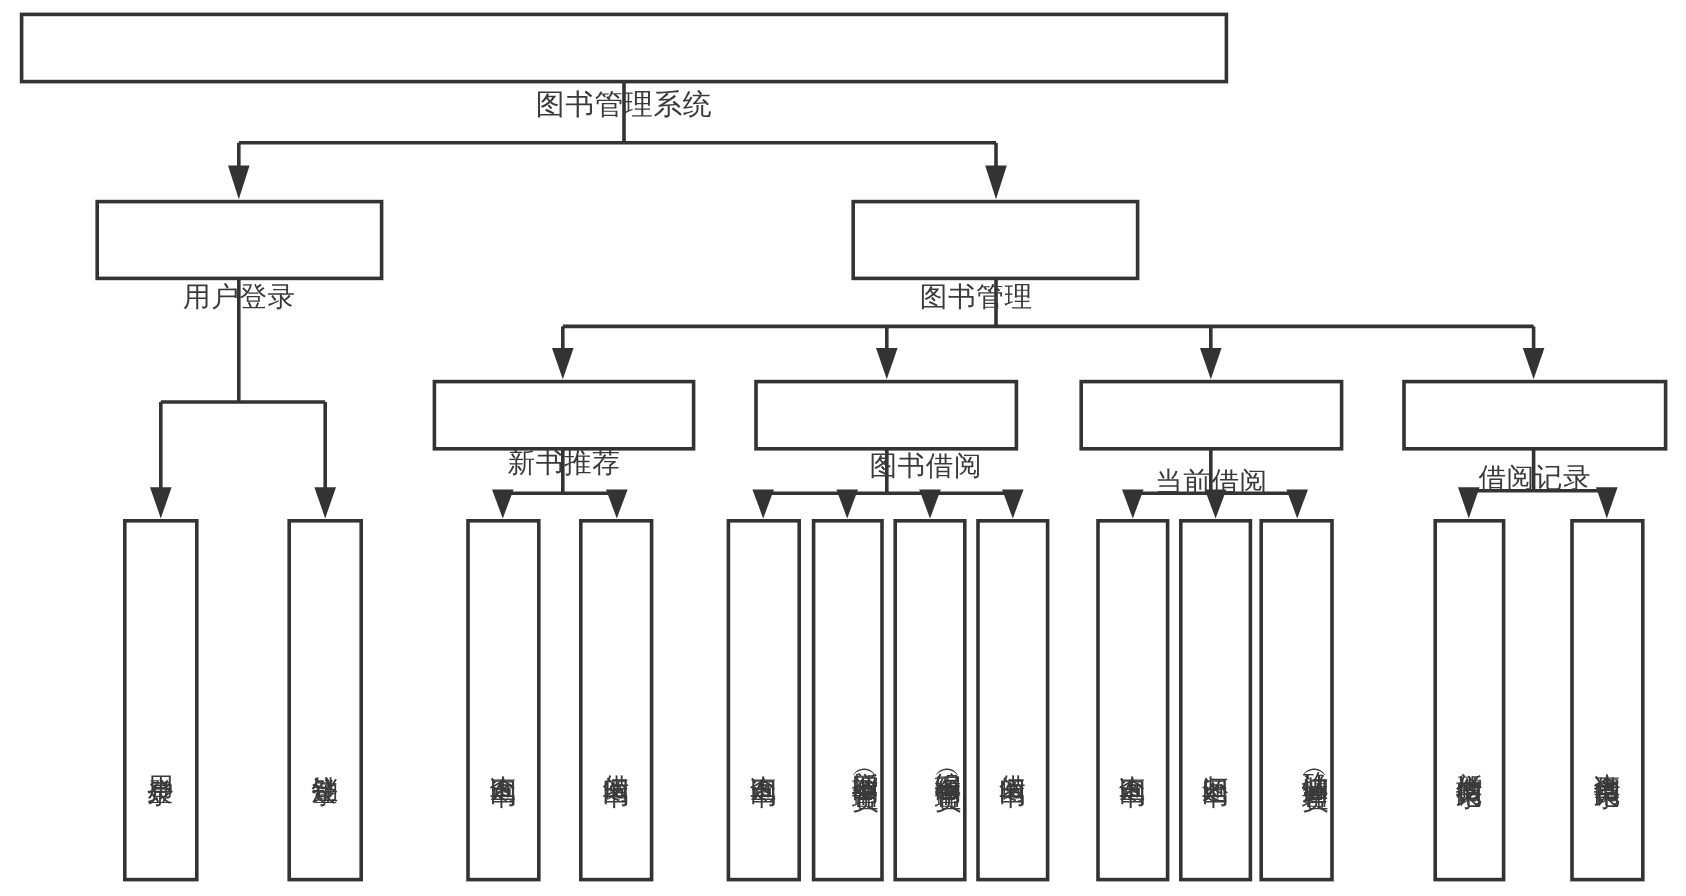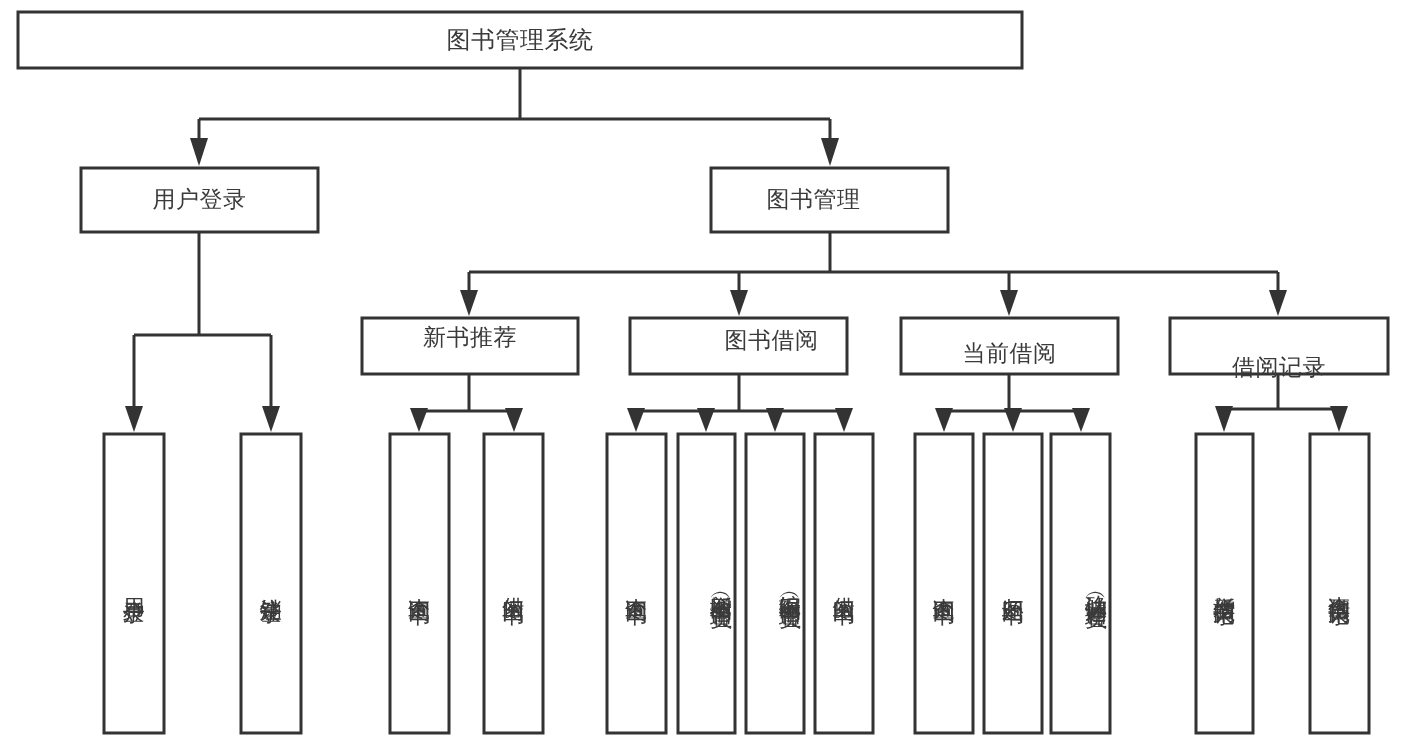--- a/index.html
+++ b/index.html
@@ -44,20 +44,21 @@
   .node-label {
     position: absolute;
     display: flex;
     align-items: center;
     justify-content: center;
     text-align: center;
     color: #3a3a3a;
     font-family: Liberation Serif, serif;
     pointer-events: none;
     box-sizing: border-box;
+    margin-top: 48px;
   }
   .label-h {
     font-size: 23px;
     line-height: 1.2;
     letter-spacing: 0.5px;
   }
   .label-root {
     font-size: 24px;
   }
   .label-v {
@@ -177,21 +178,21 @@
   </svg>
 
   <div class="node-label label-h label-root" style="left:18px; top:12px; width:1004px; height:56px;">图书管理系统</div>
 
   <div class="node-label label-h" style="left:81px; top:168px; width:237px; height:64px;">用户登录</div>
   <div class="node-label label-h" style="left:711px; top:168px; width:205px; height:64px;">图书管理</div>
 
   <div class="node-label label-h" style="left:362px; top:302px; width:216px; height:72px;border-radius:19px;">新书推荐</div>
   <div class="node-label label-h" style="left:663px; top:318px; width:217px; height:46px;">图书借阅</div>
   <div class="node-label label-h" style="left:901px; top:318px; width:217px; height:72px;">当前借阅</div>
-  <div class="node-label label-h" style="left:1170px; top:335px; width:218px; height:65px;text-align:center;">借阅记录</div>
+  <div class="node-label label-h" style="left:1170px; top:318px; width:218px; height:65px;text-align:center;">借阅记录</div>
 
   <div class="node-label label-v label-v-center" style="left:104px; top:434px; width:60px; height:299px;">用户登录</div>
   <div class="node-label label-v label-v-center" style="left:241px; top:434px; width:60px; height:299px;">注销登录</div>
   <div class="node-label label-v label-v-center" style="left:390px; top:434px; width:59px; height:299px;">查询图书</div>
   <div class="node-label label-v label-v-center" style="left:484px; top:434px; width:59px; height:299px;">借阅图书</div>
   <div class="node-label label-v label-v-center" style="left:607px; top:434px; width:59px; height:299px;">查询图书</div>
   <div class="node-label label-v" style="left:678px; top:434px; width:57px; height:299px;">新增图书（管理员）</div>
   <div class="node-label label-v" style="left:746px; top:434px; width:58px; height:299px;">编辑图书（管理员）</div>
   <div class="node-label label-v label-v-center" style="left:815px; top:434px; width:58px; height:299px;">借阅图书</div>
   <div class="node-label label-v label-v-center" style="left:915px; top:434px; width:58px; height:299px;">查询图书</div>

